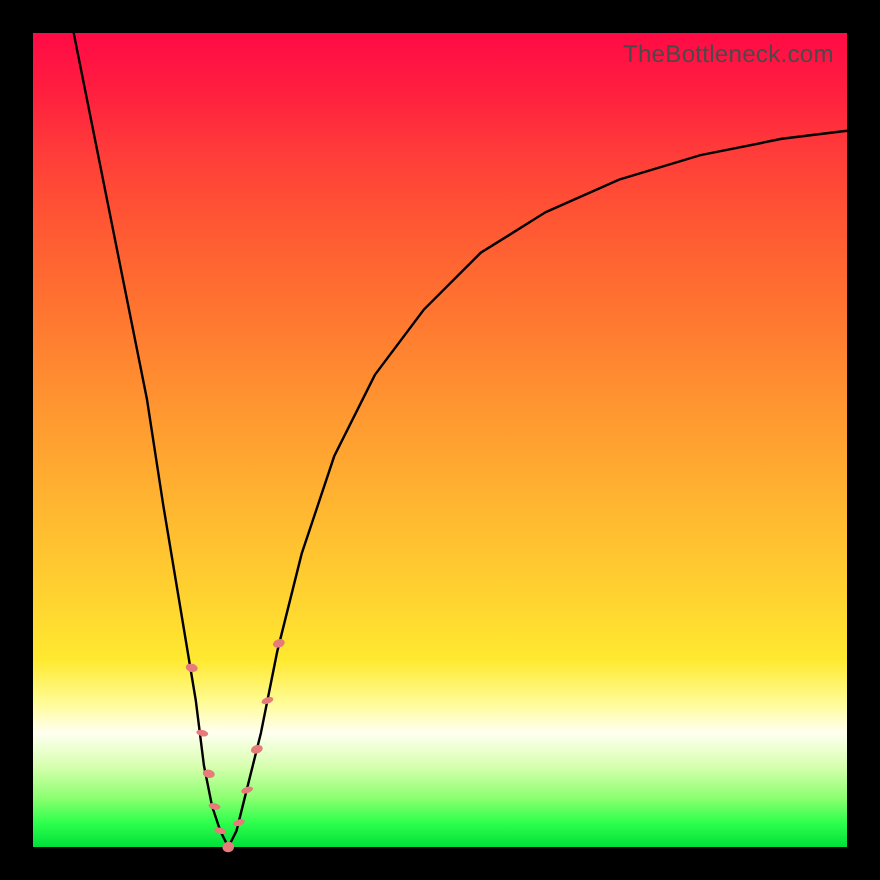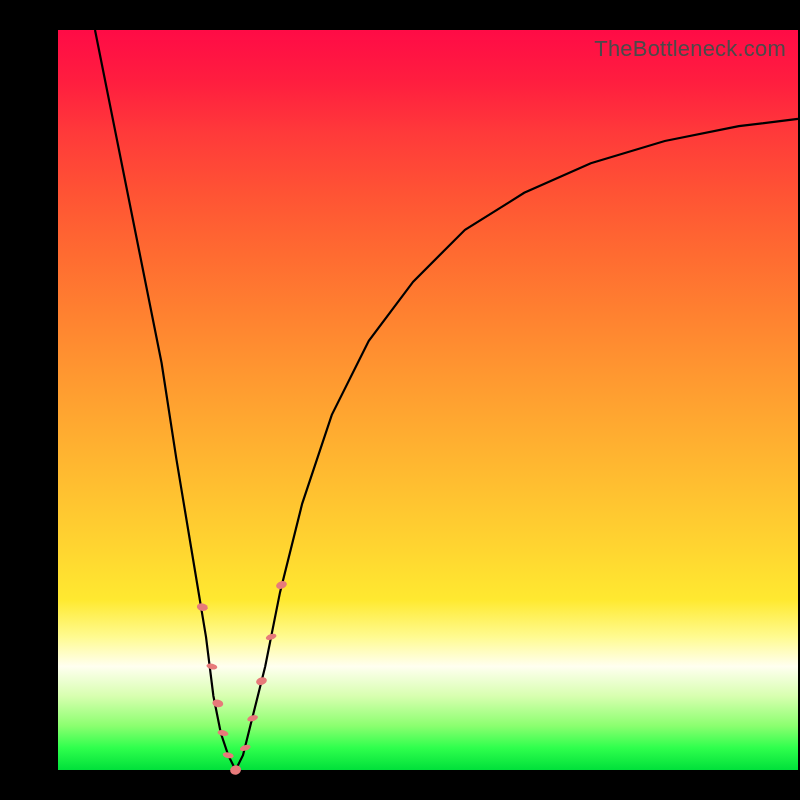--- a/index.html
+++ b/index.html
@@ -37,21 +37,20 @@
       #ffc030 62%,
       #ffd530 70%,
       #ffe930 77%,
       #fffb90 82%,
       #fffff0 86%,
       #d8ffb0 90%,
       #8cff70 94%,
       #2fff4d 97%,
       #00e03a 100%
     );
-    margin-left: 28px;
   }
   .watermark {
     position: absolute;
     top: 6px;
     right: 12px;
     color: #4a4a4a;
     font-size: 22px;
     font-weight: 500;
     letter-spacing: 0.2px;
     user-select: none;

